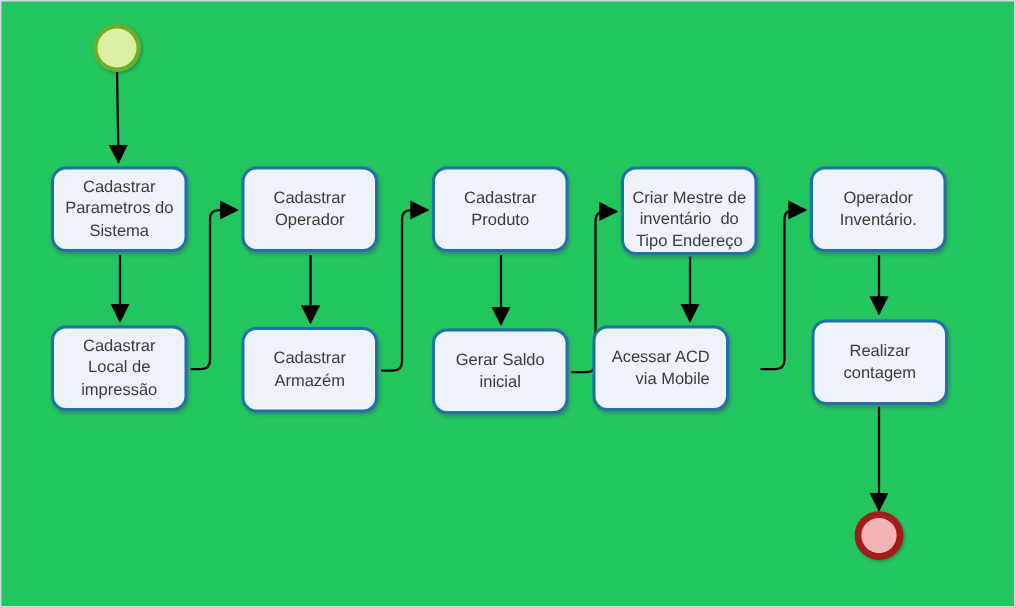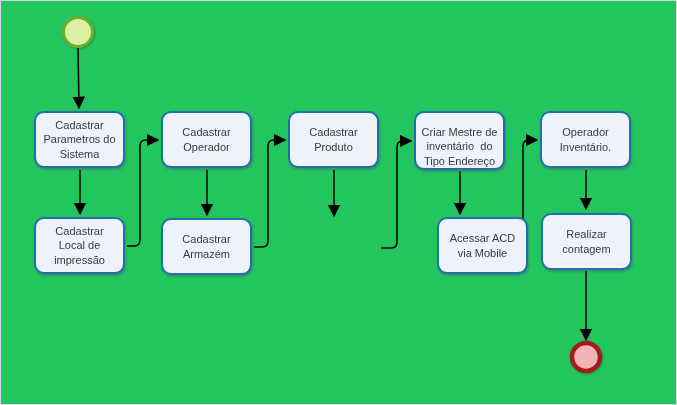--- a/index.html
+++ b/index.html
@@ -89,22 +89,26 @@
     <span class="node-label">Cadastrar
 Local de
 impressão</span>
   </div>
 
   <div class="node" style="left:160px;top:217px;">
     <span class="node-label">Cadastrar
 Armazém</span>
   </div>
 
+  <div class="node" style="left:287px;top:218px;">
+    <span class="node-label">Gerar Saldo
+inicial</span>
+  </div>
 
-  <div class="node" style="left:436px;top:216px;">
+  <div class="node" style="left:394px;top:216px;text-align:right;">
     <span class="node-label">Acessar ACD
 via Mobile</span>
   </div>
 
   <div class="node" style="left:540px;top:212px;justify-content:center;">
     <span class="node-label">Realizar
 contagem</span>
   </div>
 
 </div>

